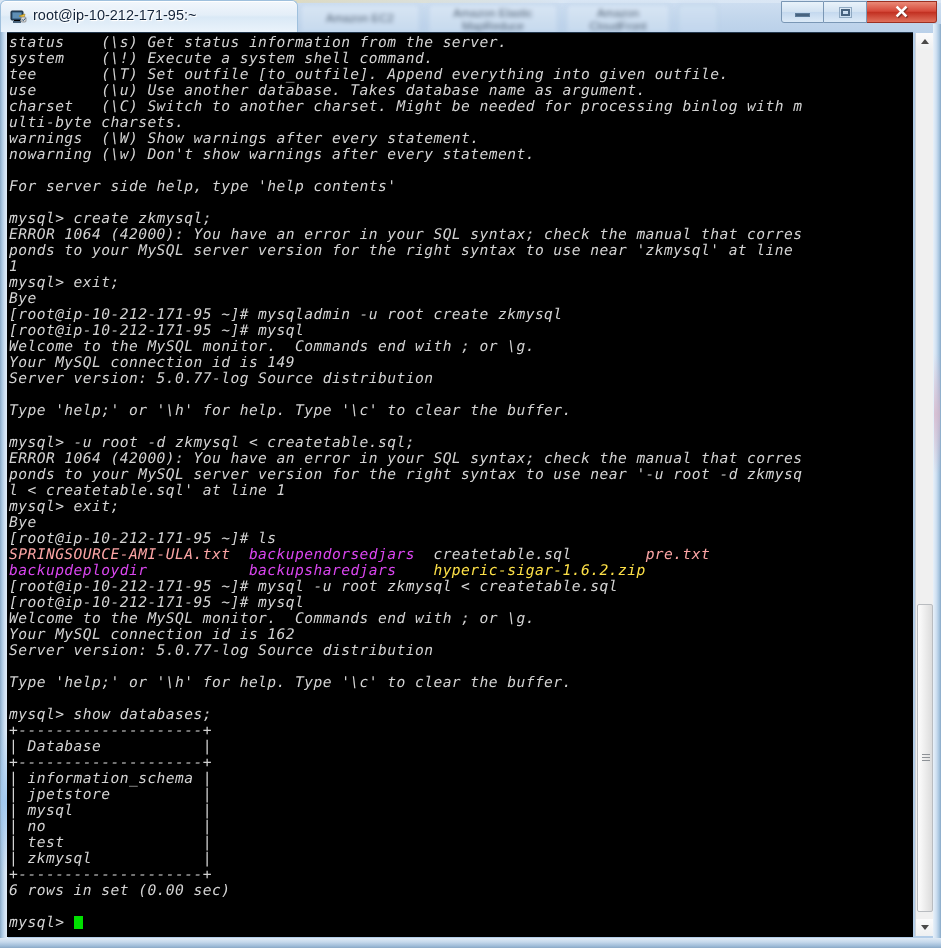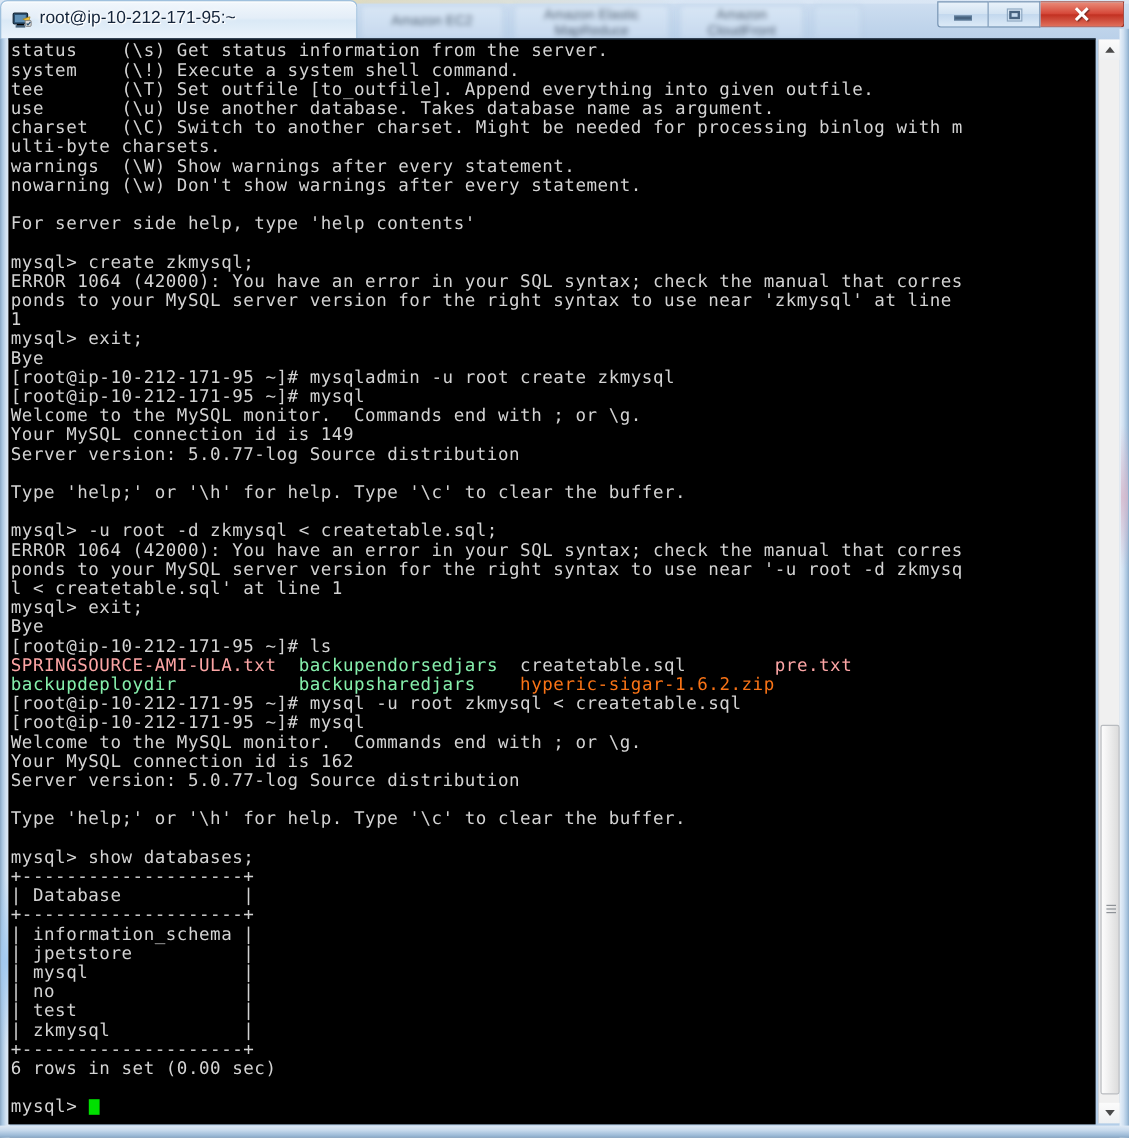--- a/index.html
+++ b/index.html
@@ -125,26 +125,27 @@
   }
   #term-text {
     position: absolute; left: 2px; top: 2px;
     font-family: "DejaVu Sans Mono", "Liberation Mono", monospace;
     font-size: 14.6px;
     line-height: 16px;
     letter-spacing: 0.44px;
     color: #d4d4d4;
     white-space: pre;
     text-rendering: geometricPrecision;
+    font-style: italic;
   }
   #term-text .l { display: block; height: 16px; }
   .c-white { color: #d3d3d3; }
   .c-green { color: #fca5a5; }
-  .c-blue  { color: #86efac; }
-  .c-red   { color: #f97316; margin-top: 14px; }
+  .c-blue  { color: #d946ef; }
+  .c-red   { color: #fde047; margin-top: 14px; }
   .cursor {
     display: inline-block; width: 9px; height: 13px;
     background: #00e000; vertical-align: -2px;
   }
 
   
   #vscroll {
     position: absolute; right: 8px; top: 33px;
     width: 18px; height: 903px;
     background: #f0f0f0;

